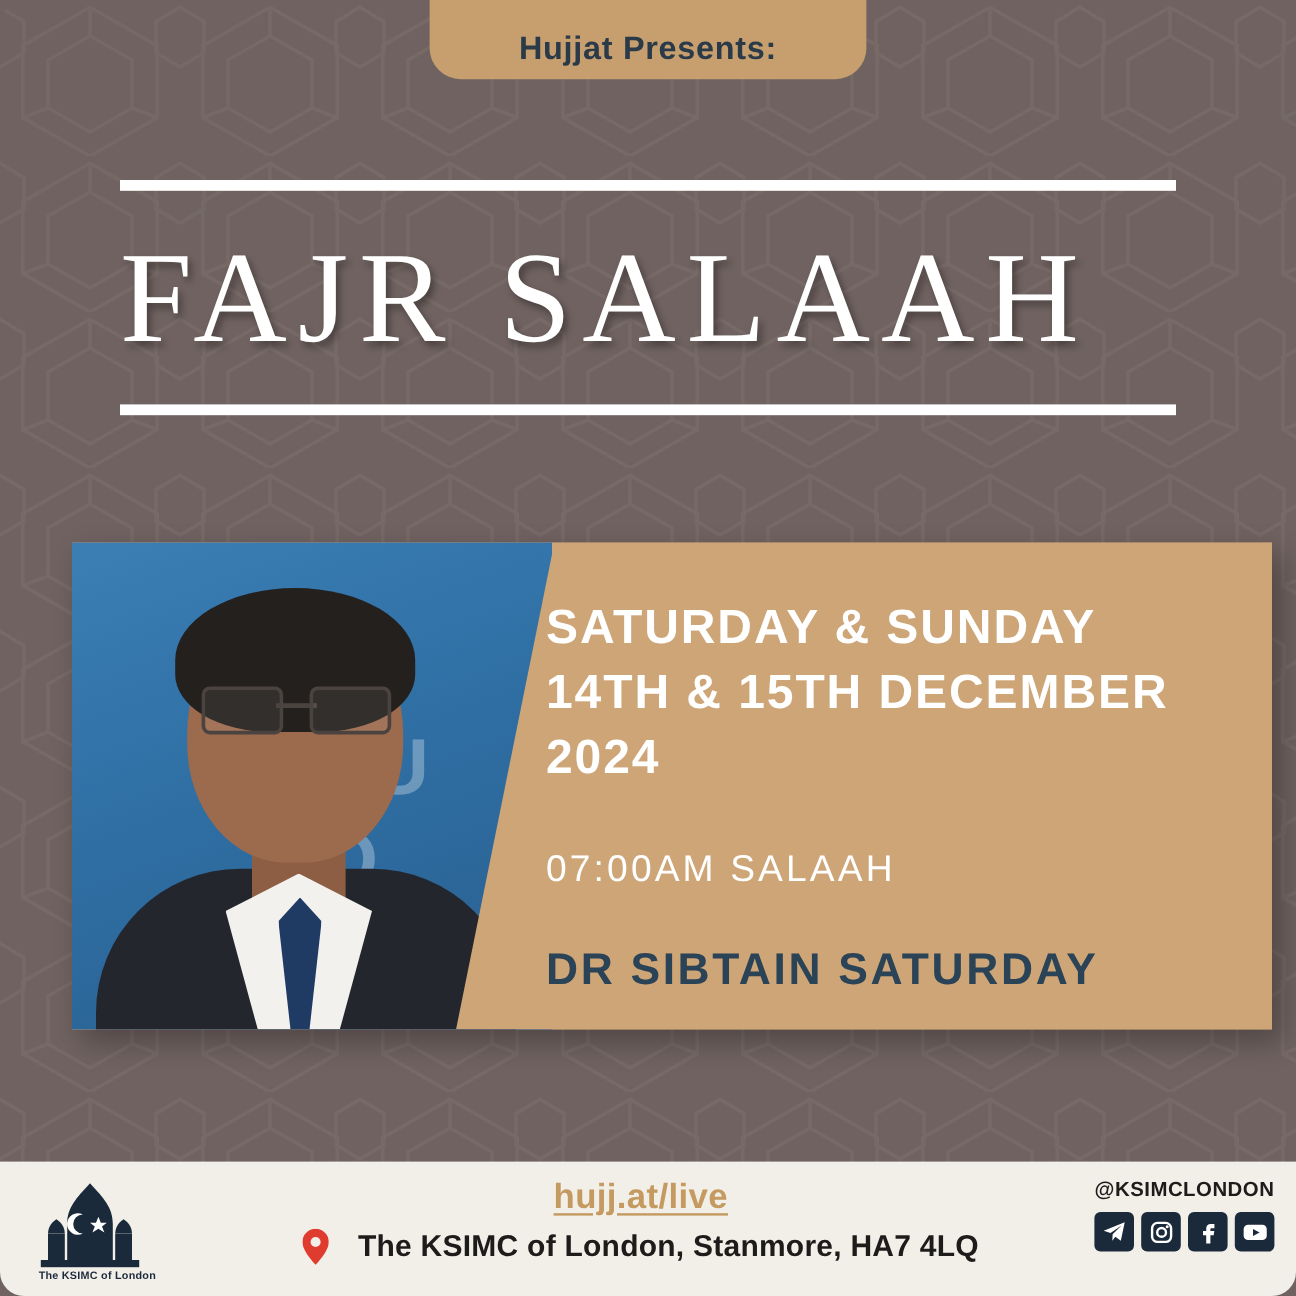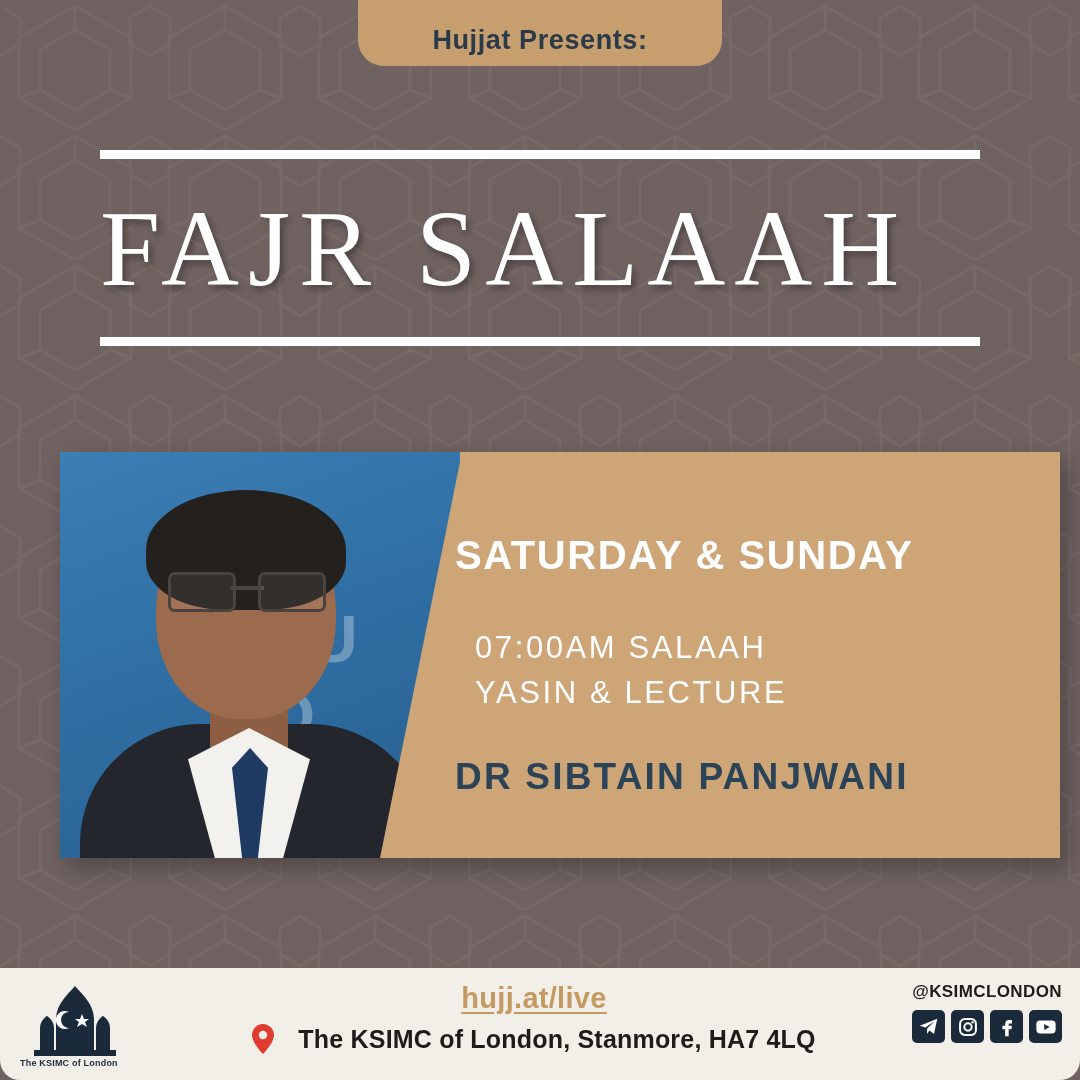--- a/index.html
+++ b/index.html
@@ -163,28 +163,26 @@
     left:395px; top:0; right:24px; bottom:0;
     box-sizing:border-box;
     padding-top:44px;
   }
   .date-line {
     color:#ffffff;
     font-size:40px;
     font-weight:bold;
     letter-spacing:1.6px;
     line-height:1.35;
-    margin-top:32px;
   }
   .time-line {
     color:#ffffff;
     font-size:31px;
     letter-spacing:2.6px;
     line-height:1.45;
-    margin-left:20px;
   }
   #time-group { margin-top:44px; }
   #speaker {
     margin-top:40px;
     color:#2b4356;
     font-size:37px;
     font-weight:bold;
     letter-spacing:2.2px;
   }
 
@@ -195,21 +193,21 @@
     height:112px;
     background:#f2efe9;
   }
   #logo {
     position:absolute; left:20px; top:8px;
     width:110px; height:96px;
     color:#1b2a3a;
   }
   #logo .cap {
     position:absolute; left:0; right:0; bottom:4px;
-    text-align:left;
+    text-align:right;
     font-size:9px;
     font-weight:bold;
     color:#1b2a3a;
     letter-spacing:0.2px;
   }
   #footer-center {
     position:absolute;
     left:0; right:12px; top:14px;
     text-align:center;
   }
@@ -299,25 +297,25 @@
       <div class="hair"></div>
       <div class="glasses">
         <div class="lens l"></div>
         <div class="bridge"></div>
         <div class="lens r"></div>
       </div>
     </div>
     <div id="card-info"></div>
     <div id="card-text">
       <div class="date-line">SATURDAY &amp; SUNDAY</div>
+      <div class="date-line">14TH &amp; 15TH DECEMBER 2024</div>
       <div id="time-group">
         <div class="time-line">07:00AM SALAAH</div>
-        <div class="time-line">YASIN &amp; LECTURE</div>
       </div>
-      <div id="speaker">DR SIBTAIN PANJWANI</div>
+      <div id="speaker">DR SIBTAIN SATURDAY</div>
     </div>
   </div>
 
   <div id="footer">
 
     <div id="logo">
       <svg width="110" height="86" viewBox="0 0 110 86">
         <g fill="#1b2a3a">
           <path d="M55 10 C44 22 36 30 36 44 L36 74 L74 74 L74 44 C74 30 66 22 55 10 Z"></path>
           <rect x="20" y="52" width="14" height="22"></rect>

